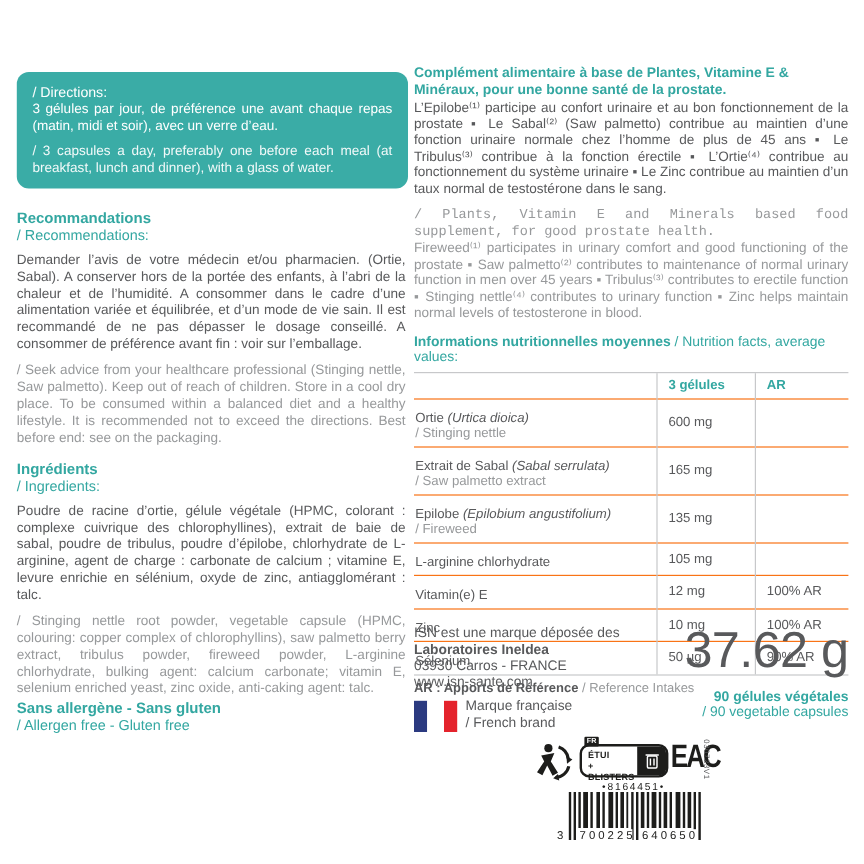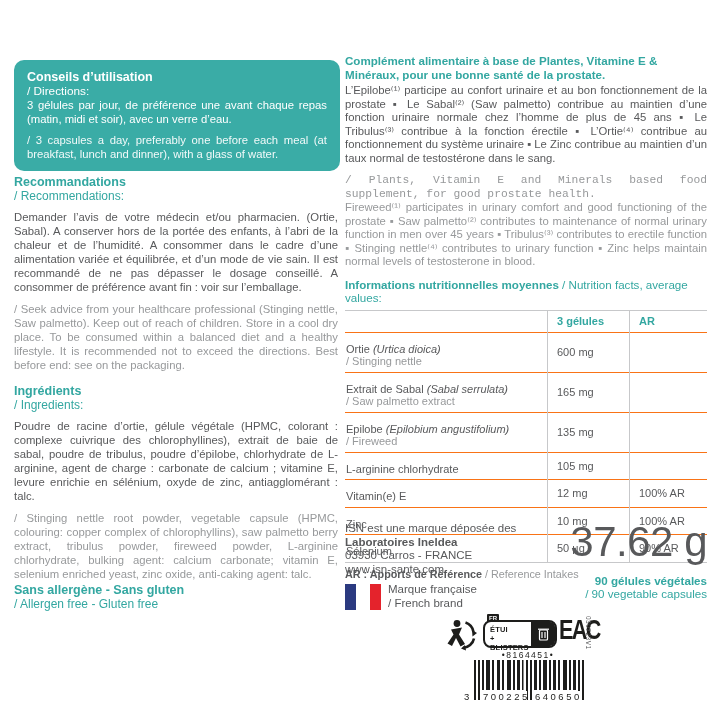--- a/index.html
+++ b/index.html
@@ -92,21 +92,20 @@
   .barcode svg{display:block;}
   .bc-digits span{position:absolute;bottom:2px;font-size:9.5px;letter-spacing:2.5px;color:var(--ink);background:#fff;text-align:center;}
   .bc-pre{left:-3px;width:10px;letter-spacing:0;}
   .bc-left{left:17px;width:44px;}
   .bc-right{left:69px;width:46px;}
 </style>
 </head>
 <body>
 
 <div class="abs dir-box">
-  <div class="t">Conseils d’utilisation</div>
   <div class="s">/ Directions:</div>
   <div class="fr">3 gélules par jour, de préférence une avant chaque repas (matin, midi et soir), avec un verre d’eau.</div>
   <div class="en">/ 3 capsules a day, preferably one before each meal (at breakfast, lunch and dinner), with a glass of water.</div>
 </div>
 
 <div class="abs sect" style="top:176px;">
   <div class="h">Recommandations</div>
   <div class="sh">/ Recommendations:</div>
   <div class="body-fr">Demander l’avis de votre médecin et/ou pharmacien. (Ortie, Sabal). A conserver hors de la portée des enfants, à l’abri de la chaleur et de l’humidité. A consommer dans le cadre d’une alimentation variée et équilibrée, et d’un mode de vie sain. Il est recommandé de ne pas dépasser le dosage conseillé. A consommer de préférence avant fin : voir sur l’emballage.</div>
   <div class="body-en">/ Seek advice from your healthcare professional (Stinging nettle, Saw palmetto). Keep out of reach of children. Store in a cool dry place. To be consumed within a balanced diet and a healthy lifestyle. It is recommended not to exceed the directions. Best before end: see on the packaging.</div>

